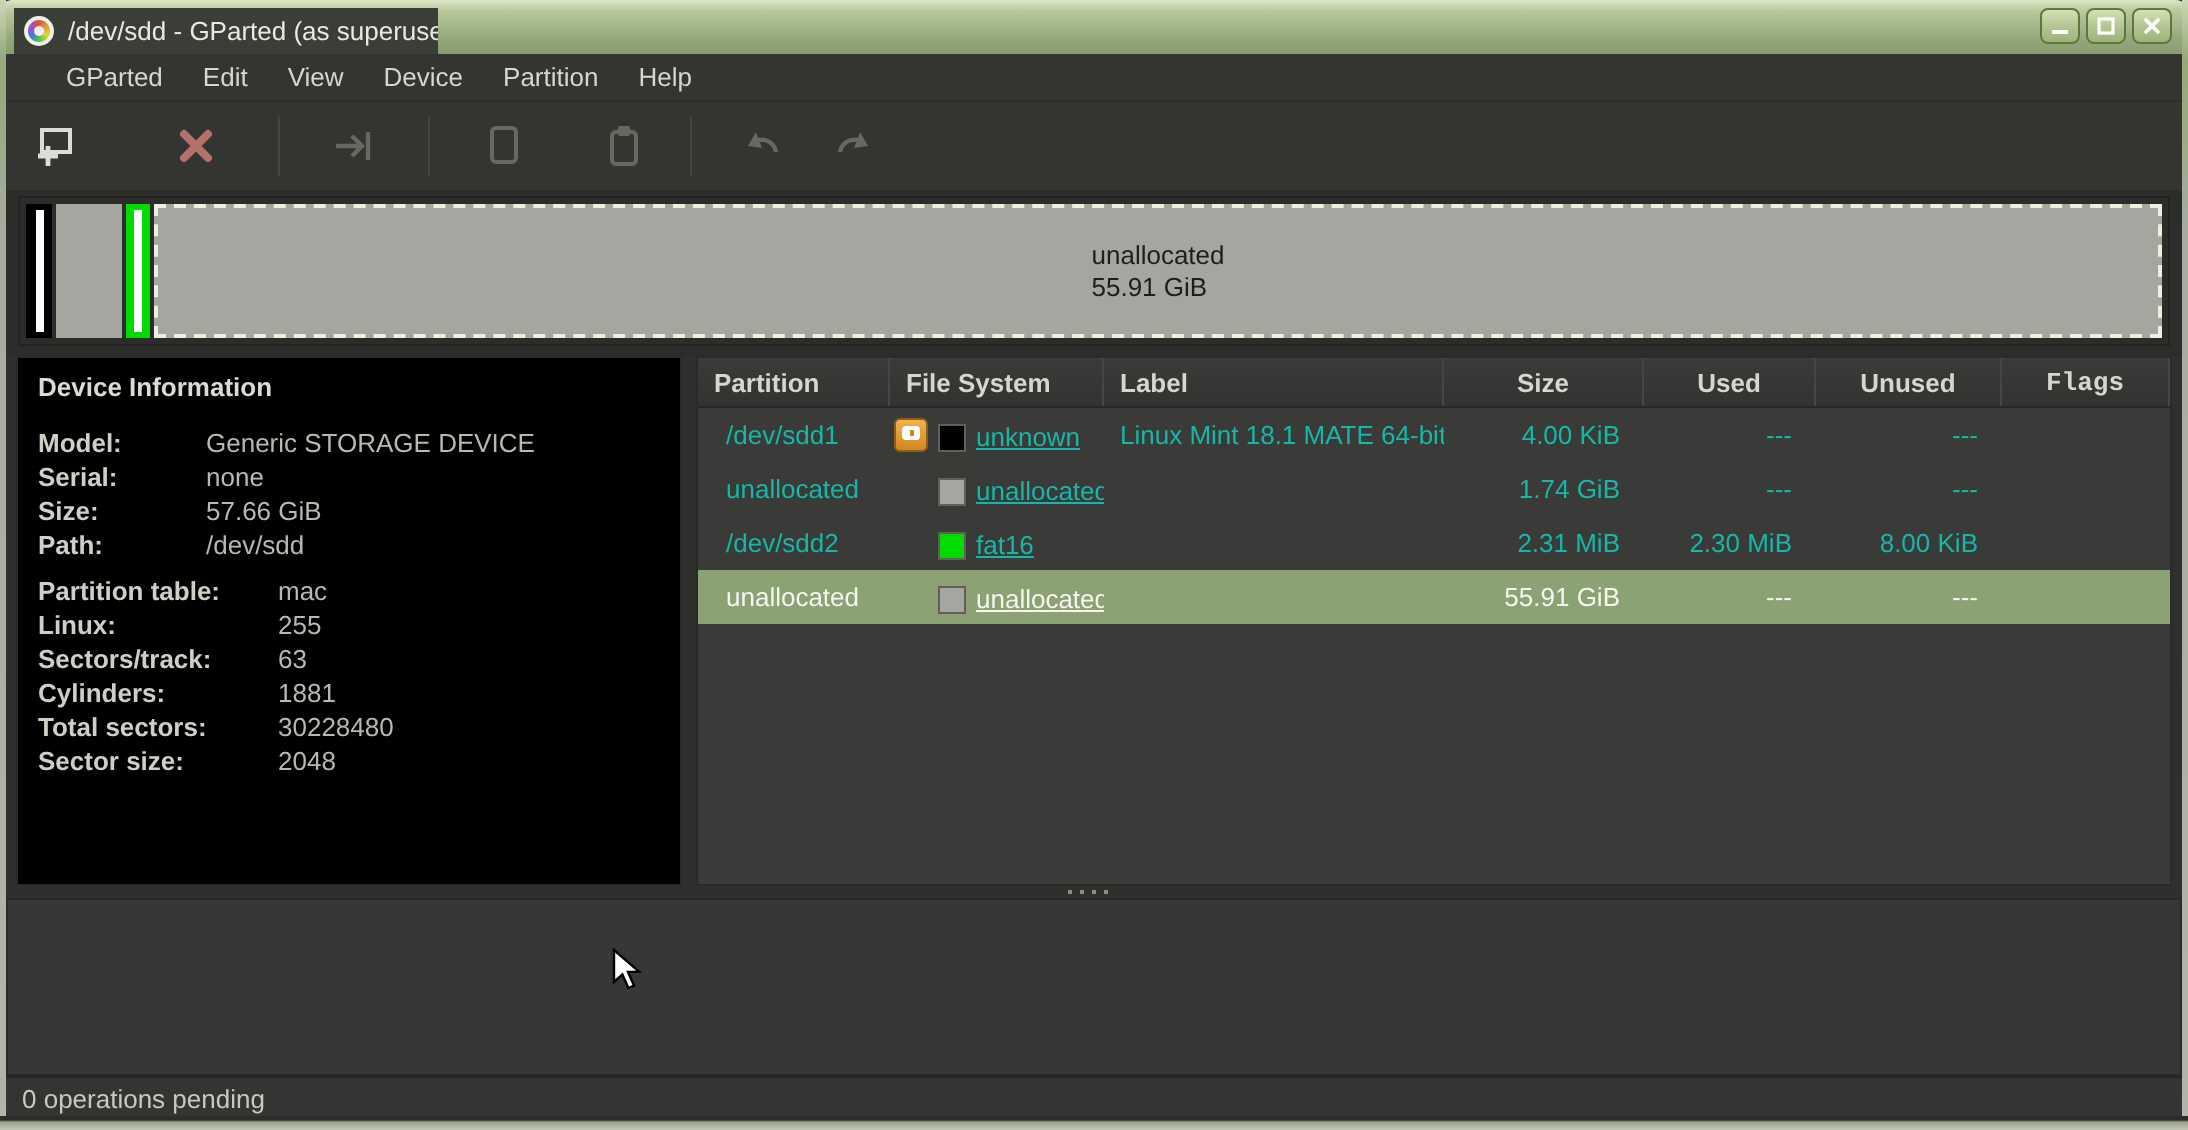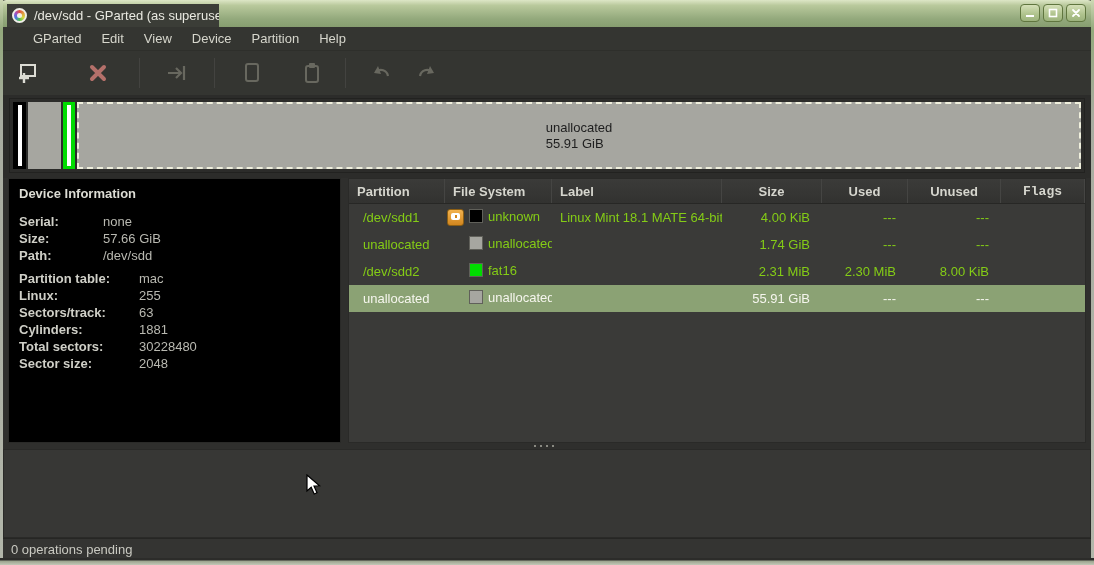--- a/index.html
+++ b/index.html
@@ -127,25 +127,25 @@
   }
   .th { display:flex; align-items:center; padding:0 8px; border-right:1px solid #454543; }
   .c1 { width:96px; }
   .c2 { width:107px; }
   .c3 { width:170px; }
   .c4 { width:100px; }
   .c5 { width:86px; }
   .c6 { width:93px; }
   .c7 { flex:1;font-family:Liberation Mono, monospace; }
   .th.c4,.th.c5,.th.c6,.th.c7 { justify-content:center; }
-  .trow { display:flex; height:27px; align-items:center; color:#84cc16; }
+  .trow { display:flex; height:27px; align-items:center; color:#14b8a6; }
   .trow.selected { background:#8ba274; color:#f6f6ee; }
   .td { padding:0 8px; overflow:hidden; white-space:nowrap; }
   .td.c1 { padding-left:14px; }
-  .td.c2 { display:flex; align-items:flex-start; gap:5px; padding:0 2px; }
+  .td.c2 { display:flex; align-items:flex-end; gap:5px; padding:0 2px;text-decoration:underline; }
   .td.num { text-align:right; padding-right:12px; }
   .warn-slot { width:17px; height:17px; flex:0 0 auto; position:relative; }
   .warn-icon {
     position:absolute; inset:0; border-radius:3px;
     background: linear-gradient(180deg,#f2b24e 0,#d2861e 100%);
     border:1px solid #8d5f14;
   }
   .warn-icon::before {
     content:""; position:absolute; left:3px; top:3px; width:9px; height:7px;
     background:#ffffff; border-radius:2px;
@@ -282,20 +282,24 @@
         <div>unallocated</div>
         <div>55.91 GiB</div>
       </div>
     </div>
   </div>
 </div>
 
 <div class="left-panel">
   <div class="panel-title">Device Information</div>
   <div class="group1">
+    <div class="info-row g1">
+        <span class="info-label">Model:</span>
+        <span class="info-value">Generic STORAGE DEVICE</span>
+      </div>
     <div class="info-row g1">
         <span class="info-label">Serial:</span>
         <span class="info-value">none</span>
       </div>
     <div class="info-row g1">
         <span class="info-label">Size:</span>
         <span class="info-value">57.66 GiB</span>
       </div>
     <div class="info-row g1">
         <span class="info-label">Path:</span>

